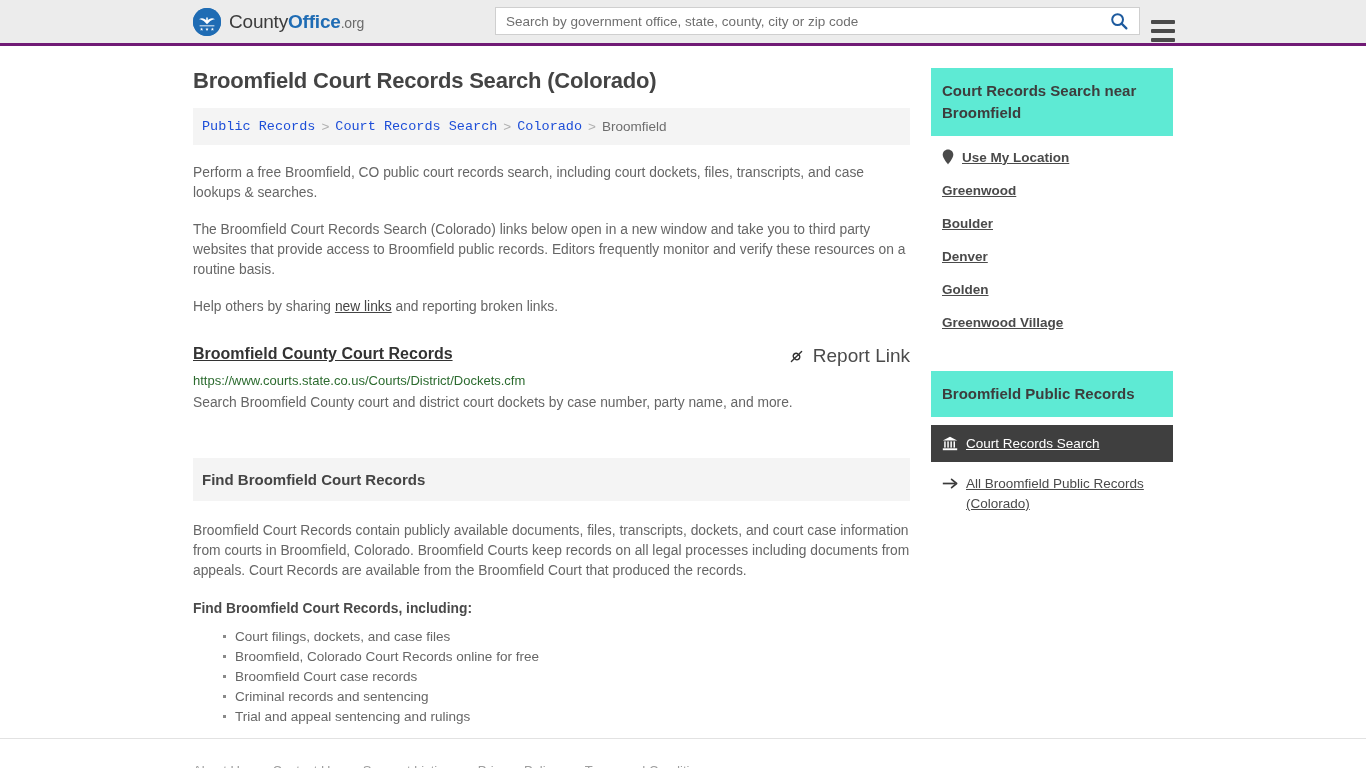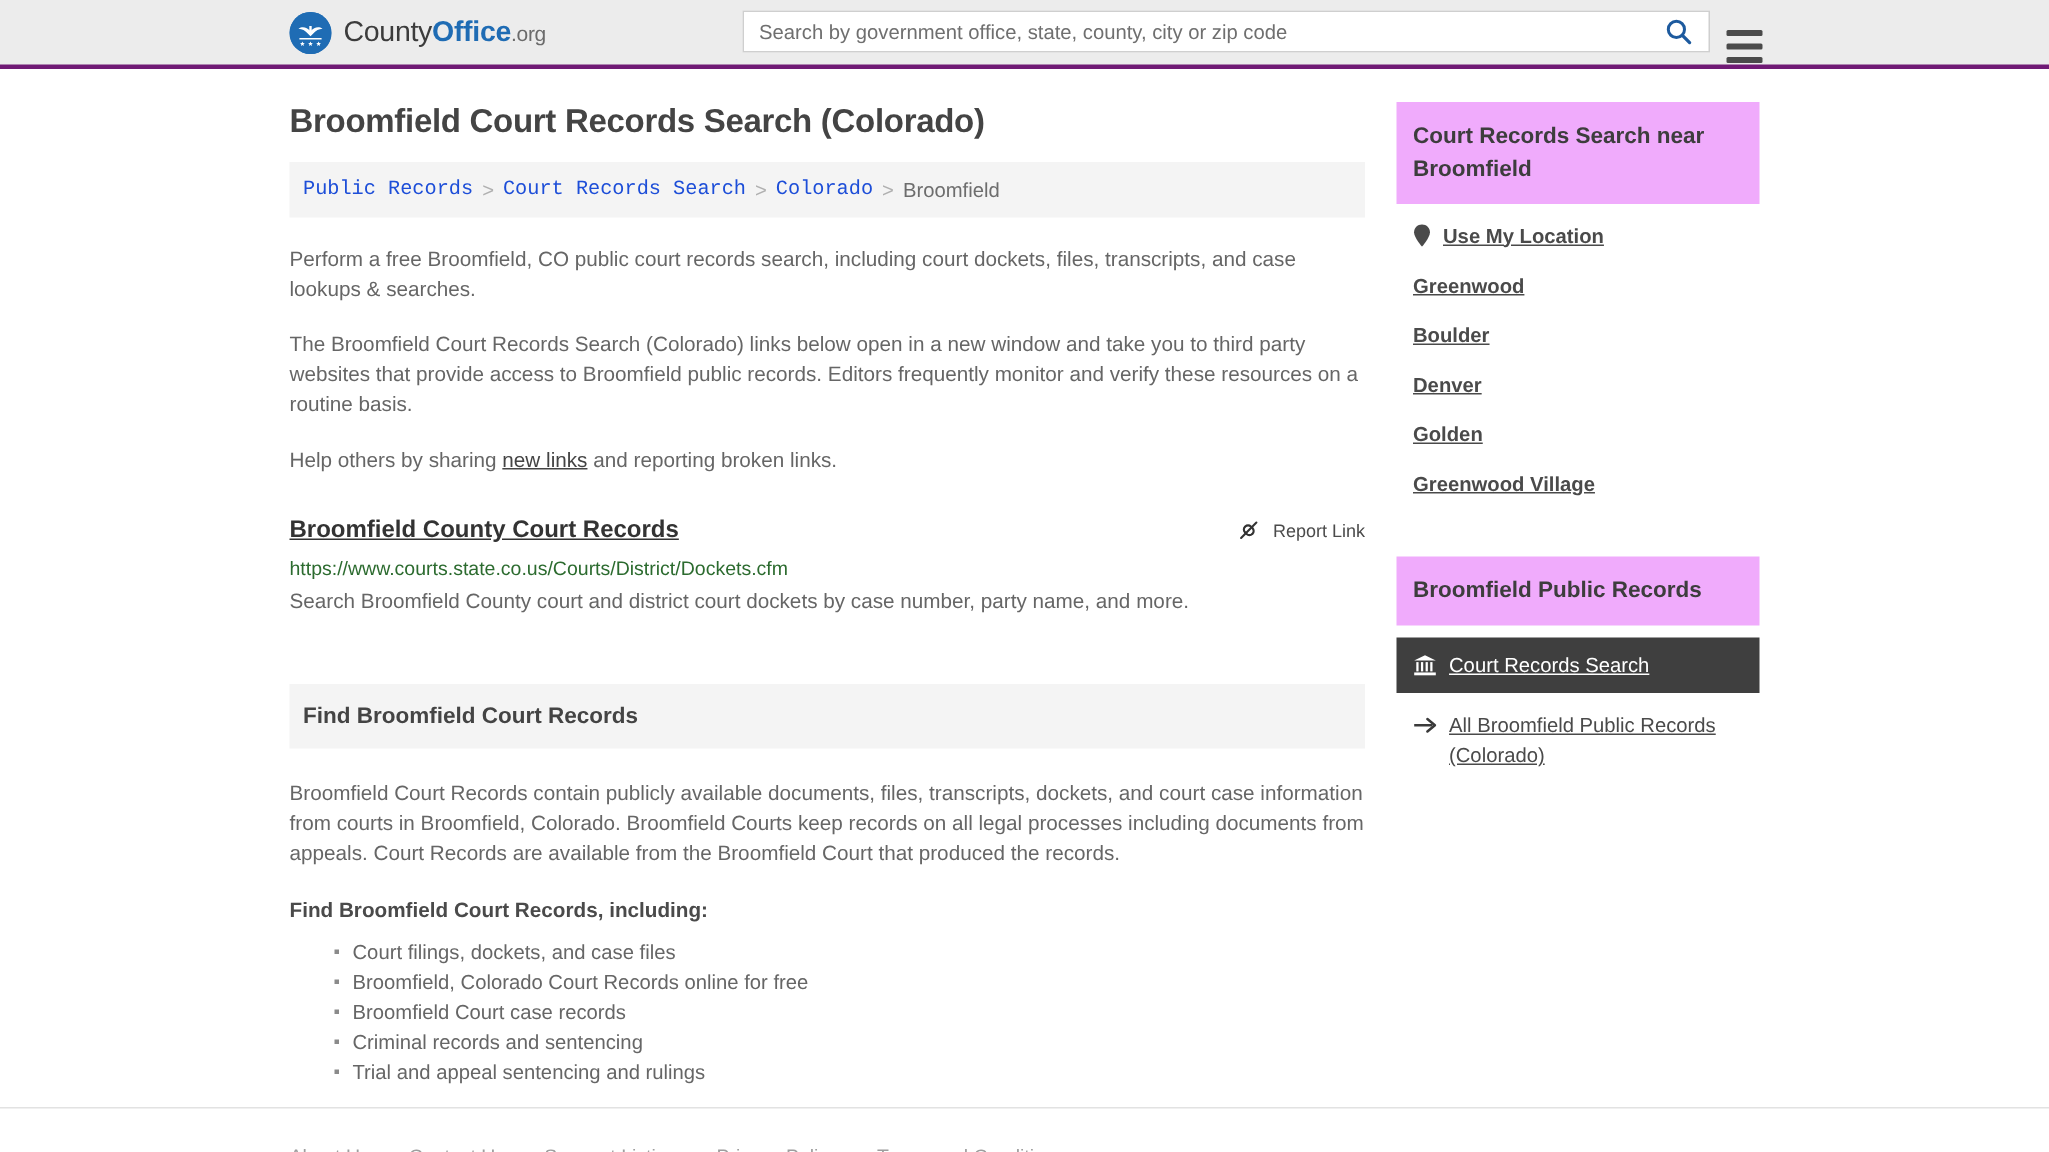--- a/index.html
+++ b/index.html
@@ -158,21 +158,21 @@
     font-size: 16px;
     font-weight: bold;
     color: #333333;
     text-decoration: underline;
     line-height: 22px;
   }
   .report-link {
     display: flex;
     align-items: center;
     gap: 8px;
-    font-size: 12px;
+    font-size: 19px;
     color: #4b4b4b;
     white-space: nowrap;
     text-decoration: none;
     padding-top: 2px;
   }
   .result-url {
     display: block;
     margin-top: 6px;
     font-size: 13px;
     color: #2c6b2f;
@@ -221,21 +221,21 @@
     content: "";
     position: absolute;
     left: -12px;
     top: 8px;
     width: 3px; height: 3px;
     background: #8a8a8a;
   }
 
   
   .side-head {
-    background: #f0abfc;
+    background: #5eead4;
     padding: 12px 11px;
     font-size: 15px;
     font-weight: bold;
     color: #3d3d3d;
     line-height: 22px;
   }
   .side-links { padding: 4px 0 0 0; font-weight: bold; }
   .side-link-row {
     display: flex;
     align-items: center;

